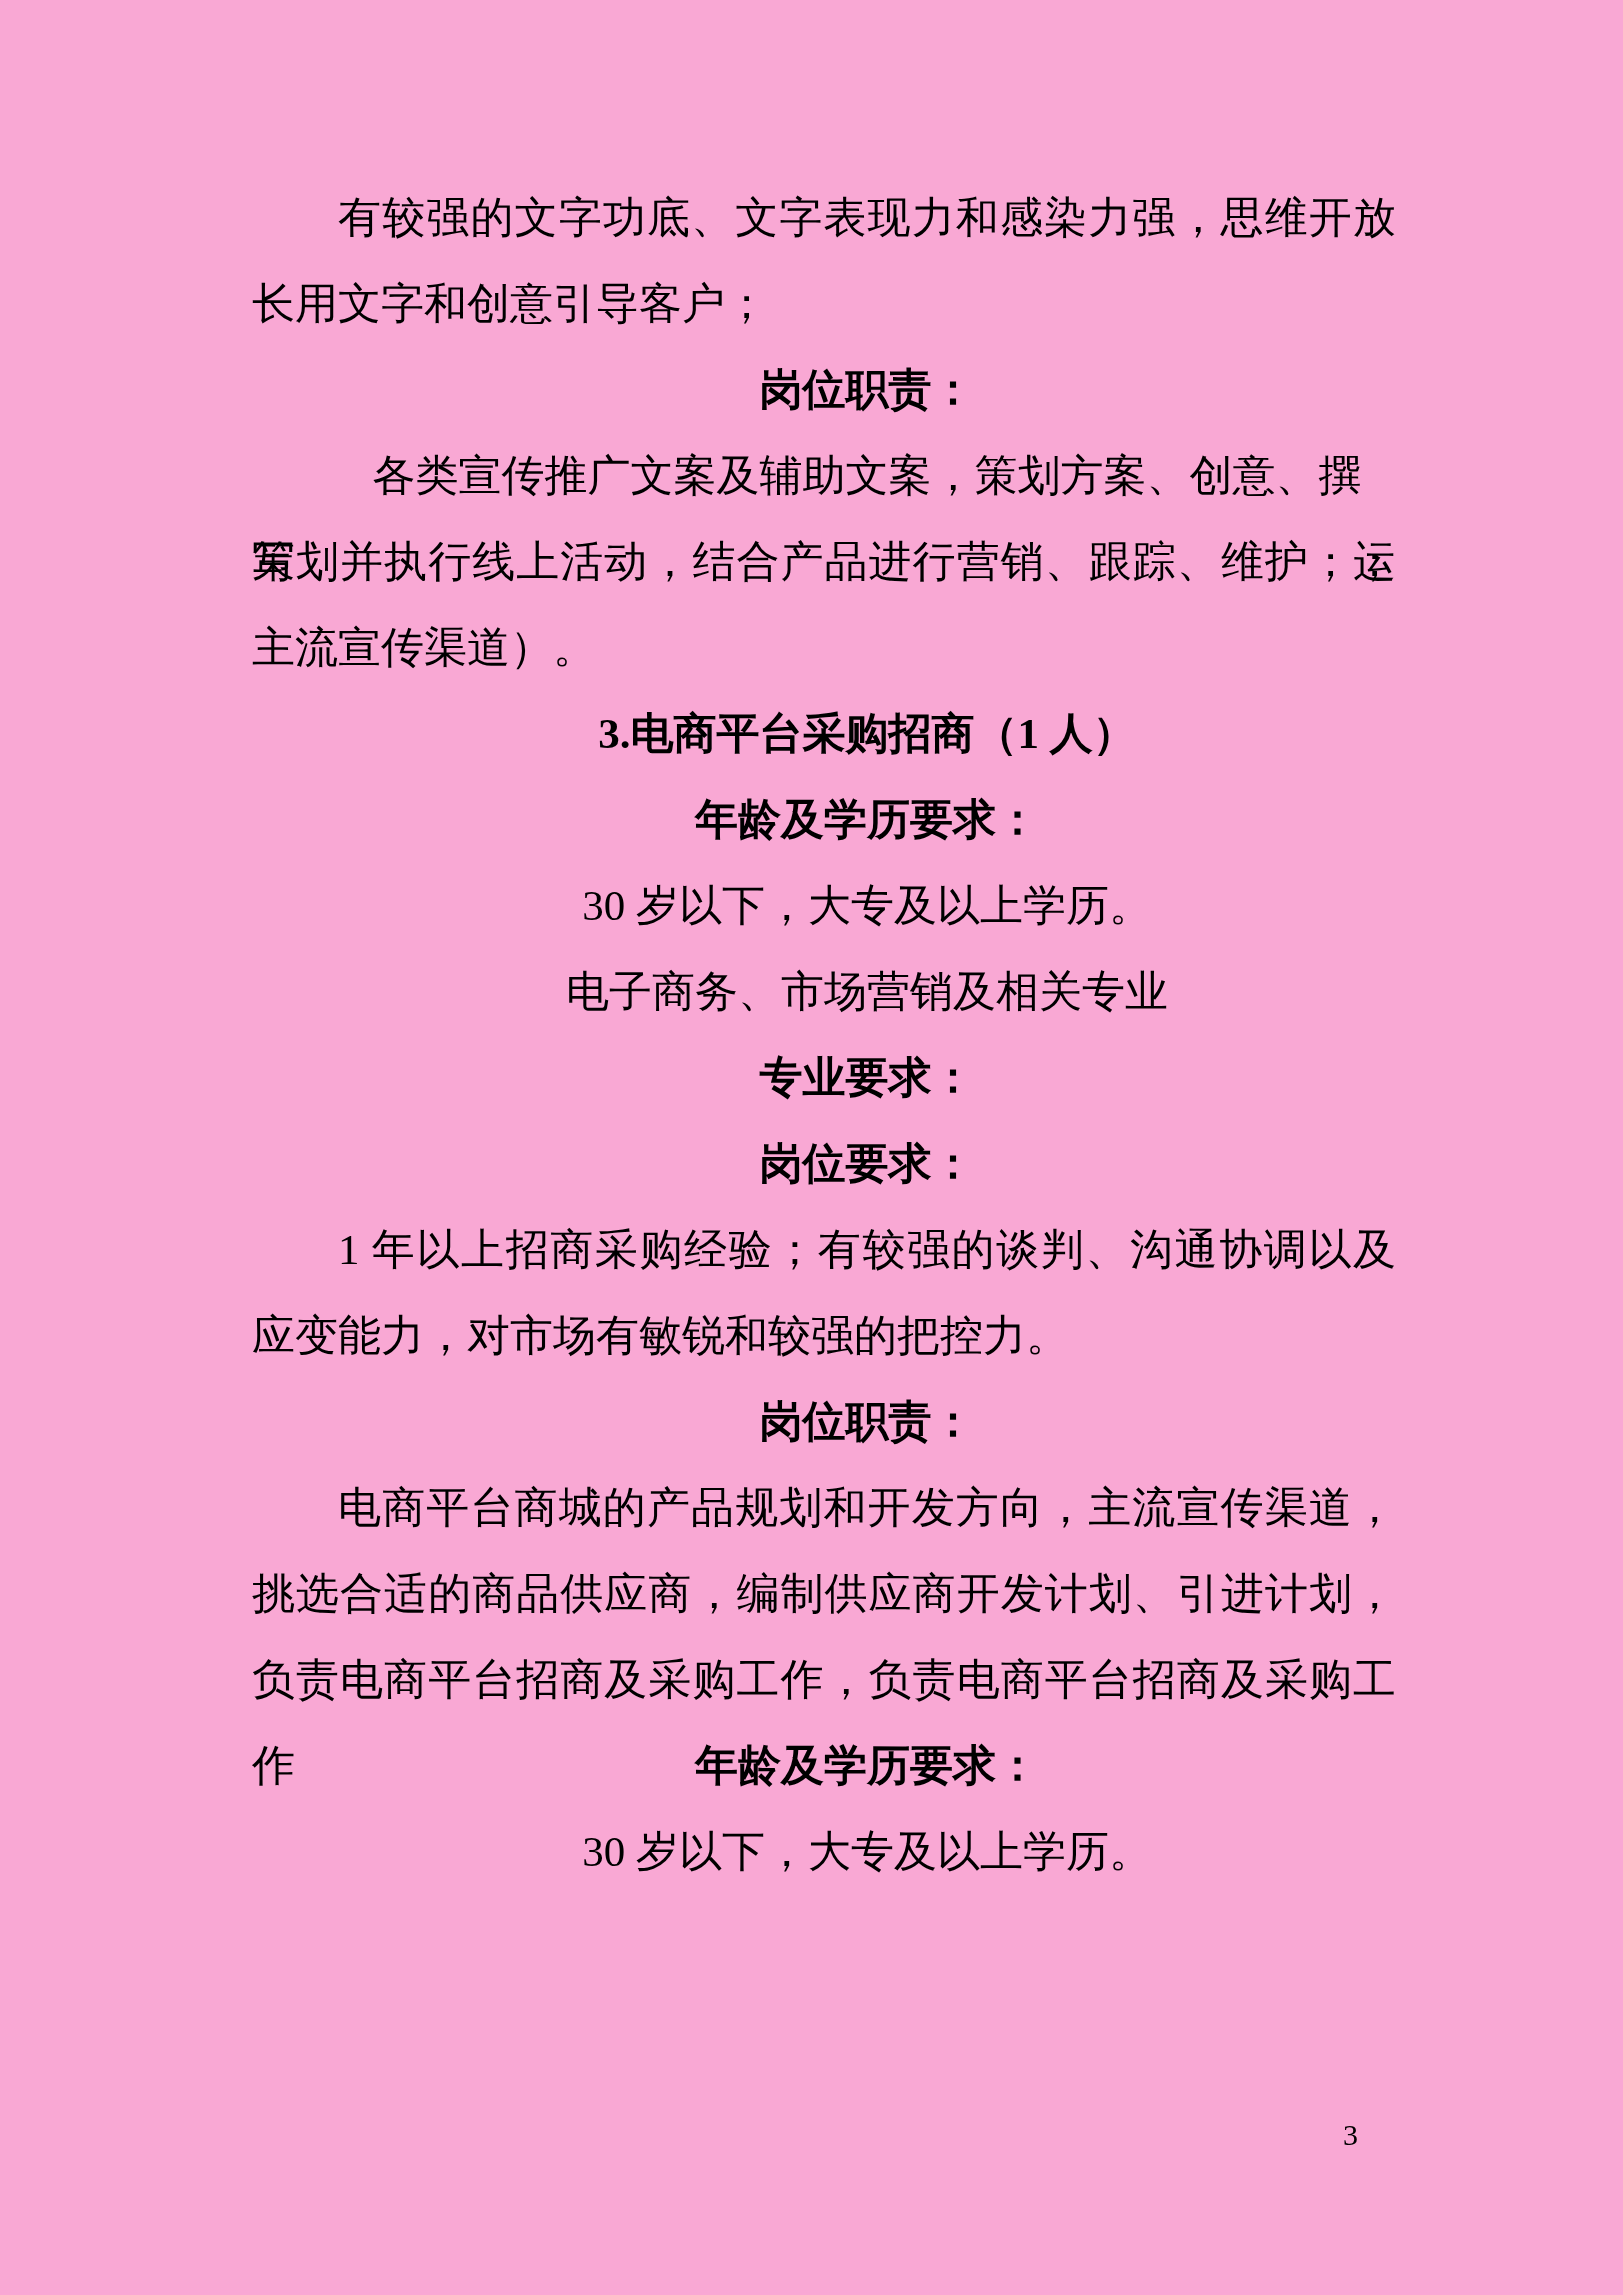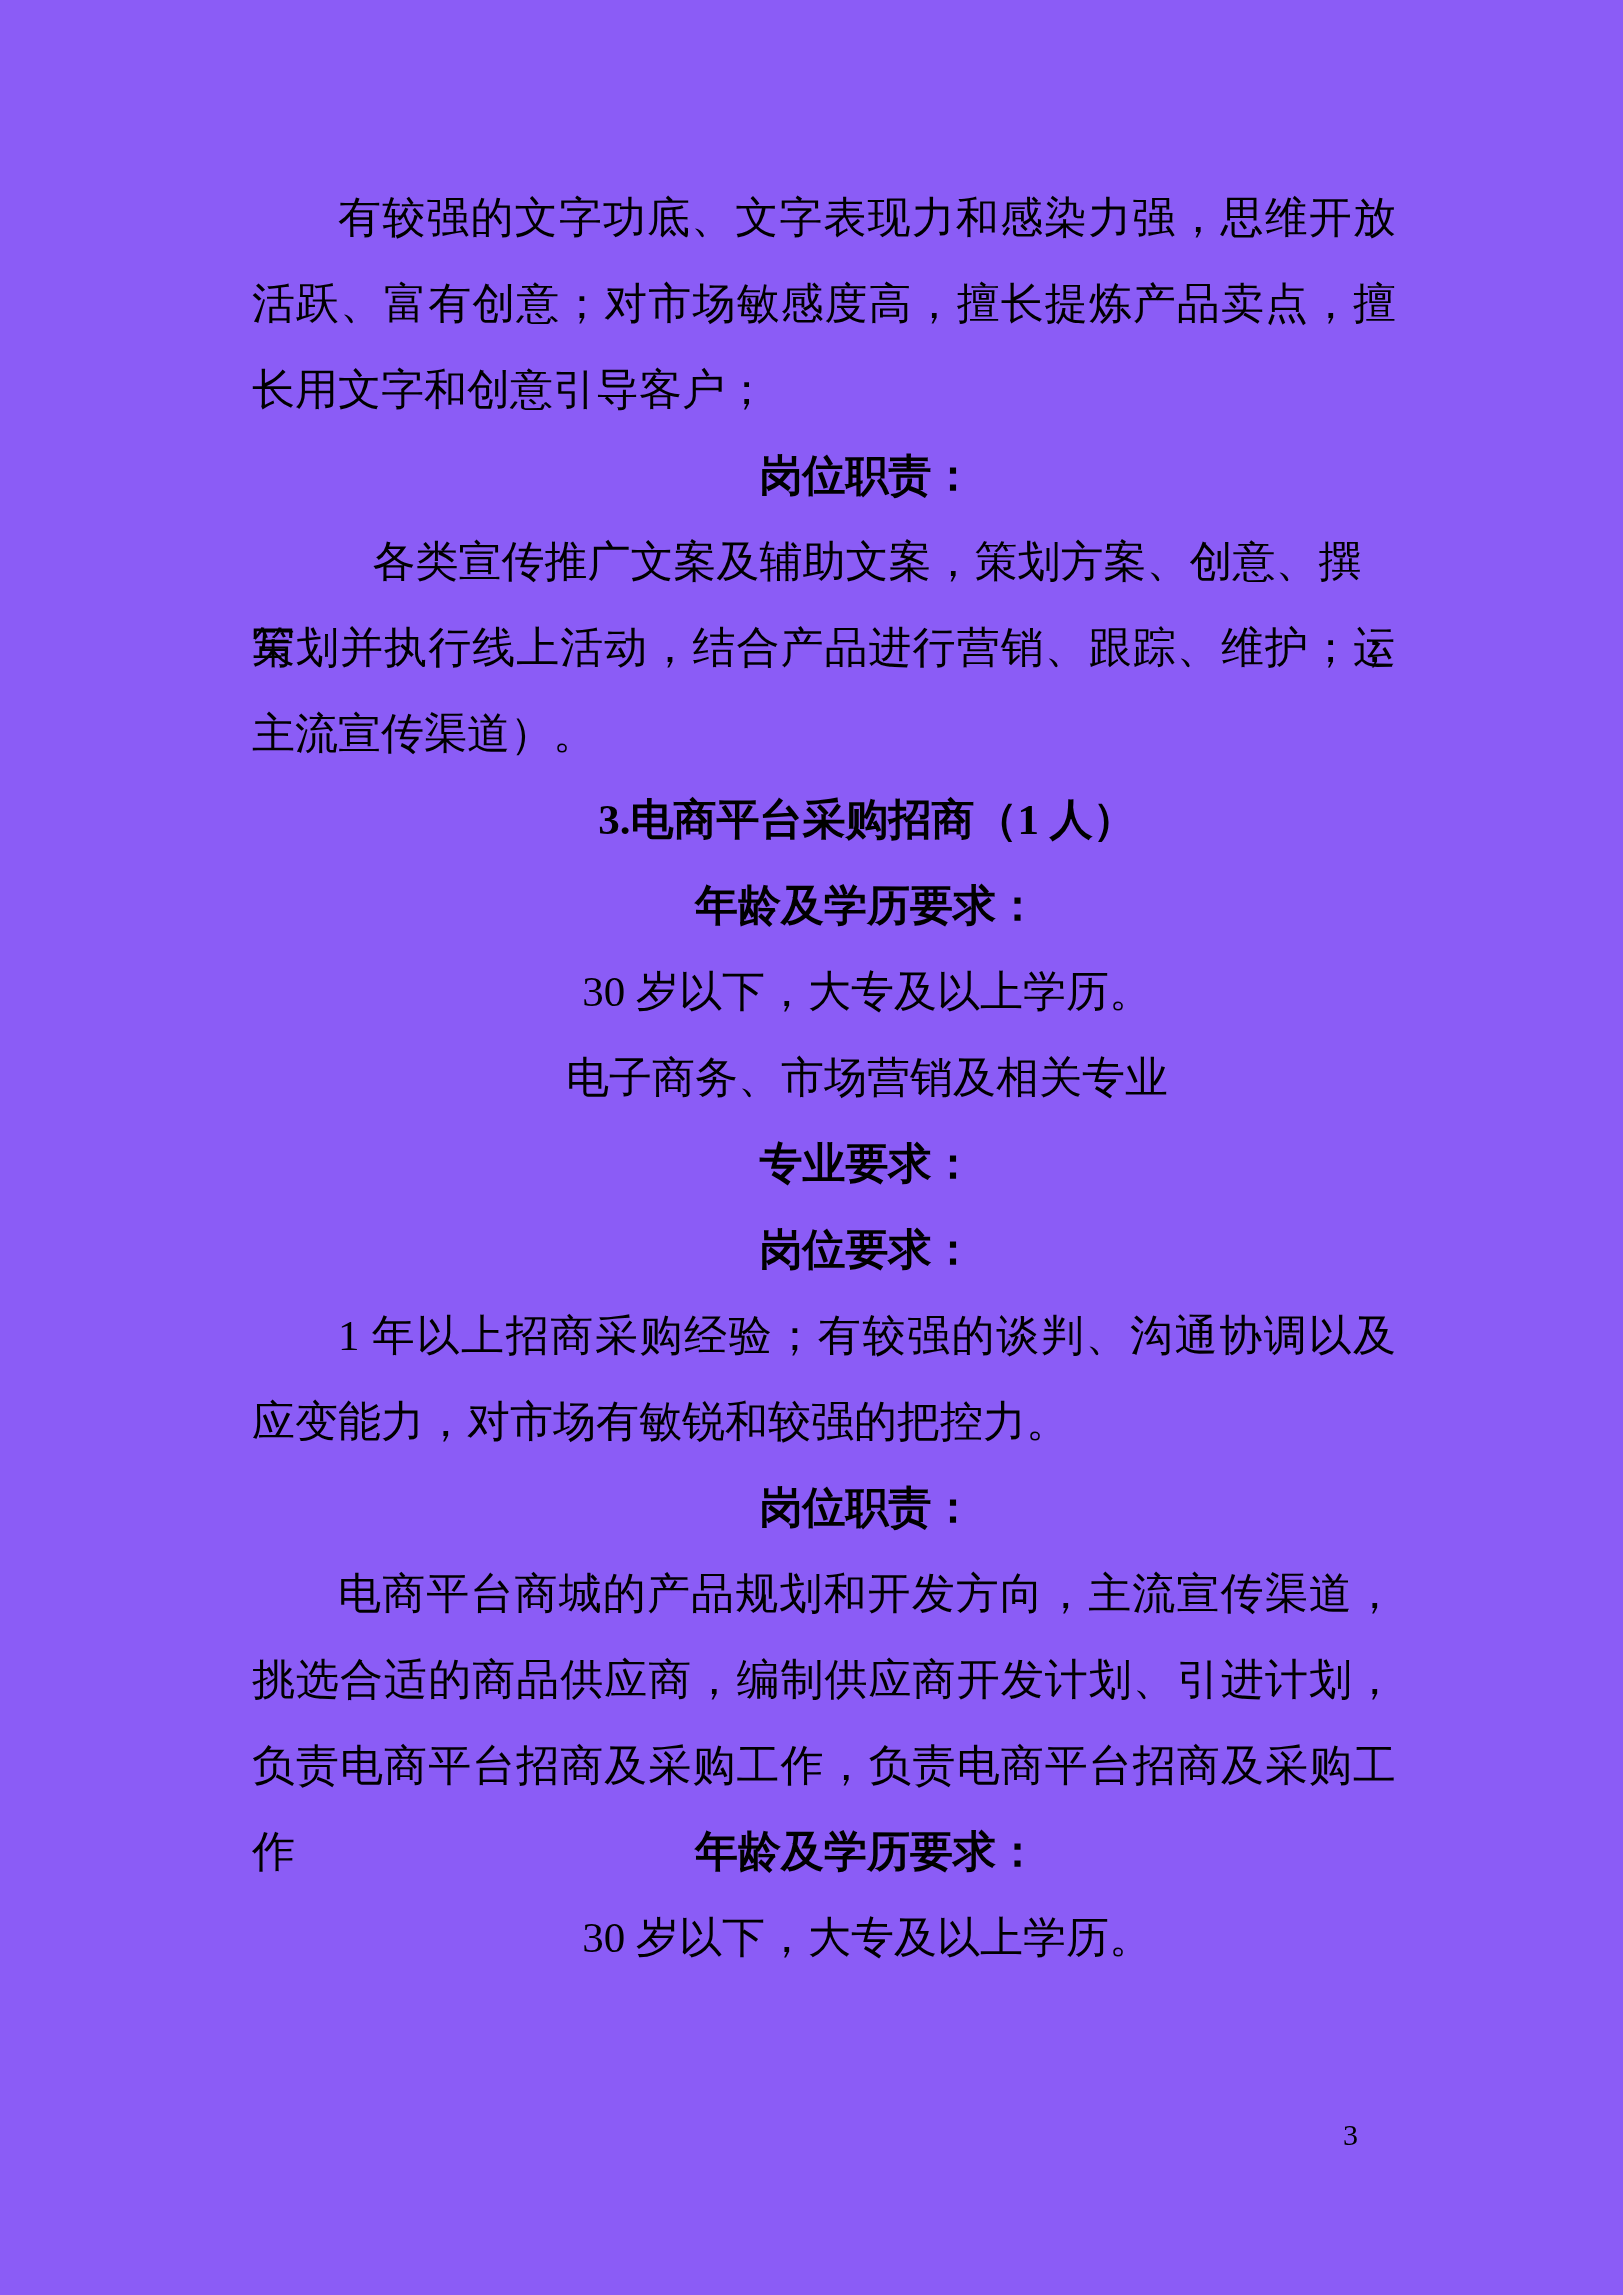--- a/index.html
+++ b/index.html
@@ -4,21 +4,21 @@
 <style>
   html, body {
     margin: 0;
     padding: 0;
     background: #ffffff;
   }
   .page {
     position: relative;
     width: 1623px;
     height: 2295px;
-    background: #8b5cf6;
+    background: #f9a8d4;
     color: #000000;
     font-family: "Liberation Serif", "DejaVu Serif", serif;
     overflow: hidden;
   }
   .content {
     position: absolute;
     left: 252px;
     top: 175px;
     width: 1144px;
   }
@@ -47,21 +47,20 @@
     font-size: 30px;
     line-height: 39px;
   }
 </style>
 </head>
 <body>
 
 <div class="page">
   <div class="content">
     <div class="line fill indent">有较强的文字功底、文字表现力和感染力强，思维开放</div>
-    <div class="line fill">活跃、富有创意；对市场敏感度高，擅长提炼产品卖点，擅</div>
     <div class="line">长用文字和创意引导客户；</div>
     <div class="line indent bold">岗位职责：</div>
     <div class="line fill indent">各类宣传推广文案及辅助文案，策划方案、创意、撰写；</div>
     <div class="line fill">策划并执行线上活动，结合产品进行营销、跟踪、维护；运</div>
     <div class="line">主流宣传渠道）。</div>
     <div class="line indent bold">3.电商平台采购招商（1 人）</div>
     <div class="line indent bold">年龄及学历要求：</div>
     <div class="line indent">30 岁以下，大专及以上学历。</div>
     <div class="line indent">电子商务、市场营销及相关专业</div>
     <div class="line indent bold">专业要求：</div>

